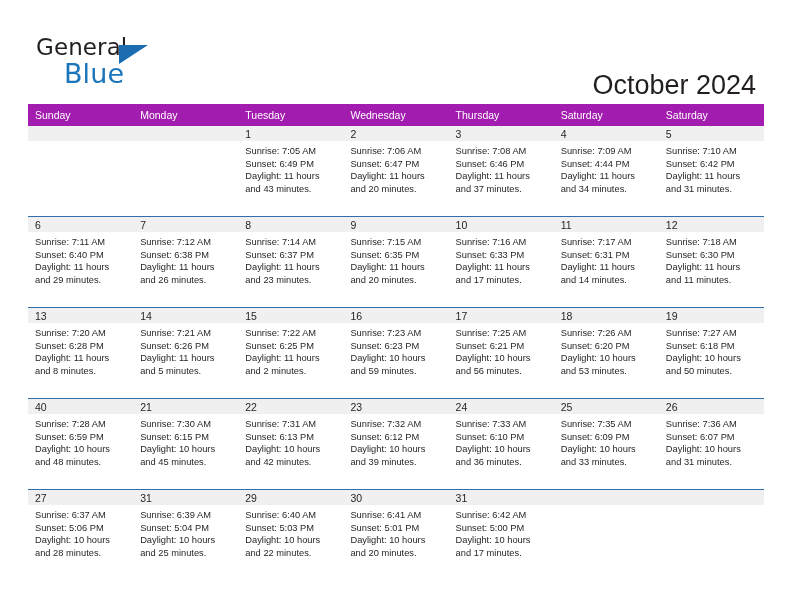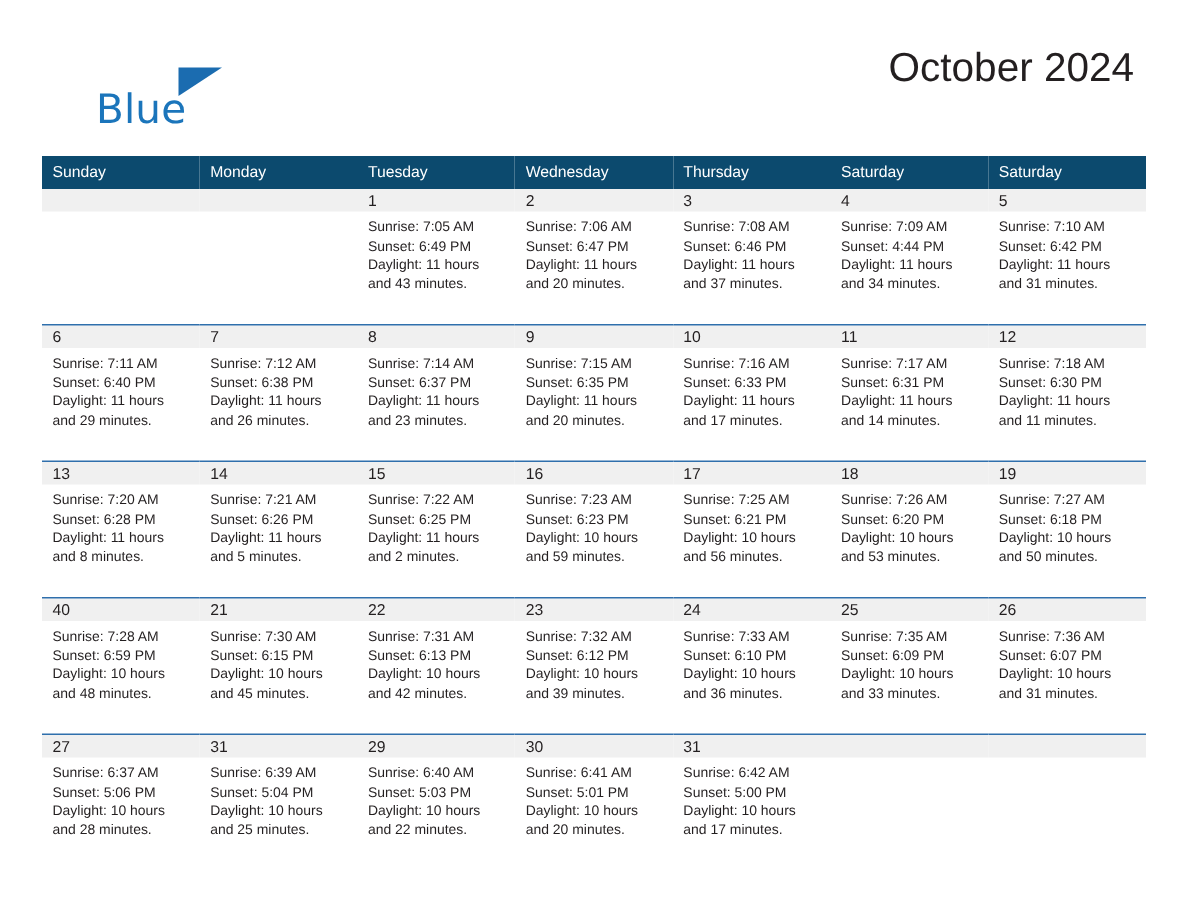--- a/index.html
+++ b/index.html
@@ -68,20 +68,21 @@
     position: absolute;
     right: 36px;
     top: 30px;
     text-align: right;
   }
   .cal-title {
     font-size: 27px;
     color: #231f20;
     line-height: 1.18;
     white-space: nowrap;
+    margin-top: 40px;
   }
   .cal-subtitle {
     font-size: 15px;
     color: #231f20;
     line-height: 1.3;
     margin-top: 5px;
     white-space: nowrap;
   }
 
   
@@ -89,21 +90,21 @@
     position: absolute;
     left: 28px;
     top: 104px;
     width: 736px;
     border-collapse: collapse;
     table-layout: fixed;
   }
   .calendar col { width: 105.14px; }
 
   .calendar thead th {
-    background: #0c4a6e;
+    background: #a21caf;
     color: #ffffff;
     font-size: 10.5px;
     font-weight: normal;
     text-align: left;
     padding: 5px 0 5px 7px;
     height: 10px;
     border: none;
   }
 
   .week-row td {
@@ -136,20 +137,21 @@
   .empty-cell .cell-body { visibility: hidden; }
 </style>
 </head>
 <body>
 
 <div class="page">
 
   <div class="header">
 
     <div class="brand">
+      <span class="brand-general">General</span>
       <span class="brand-triangle"></span>
       <span class="brand-blue">Blue</span>
     </div>
 
     <div class="title-block">
       <div class="cal-title">October 2024</div>
     </div>
 
   </div>
 

